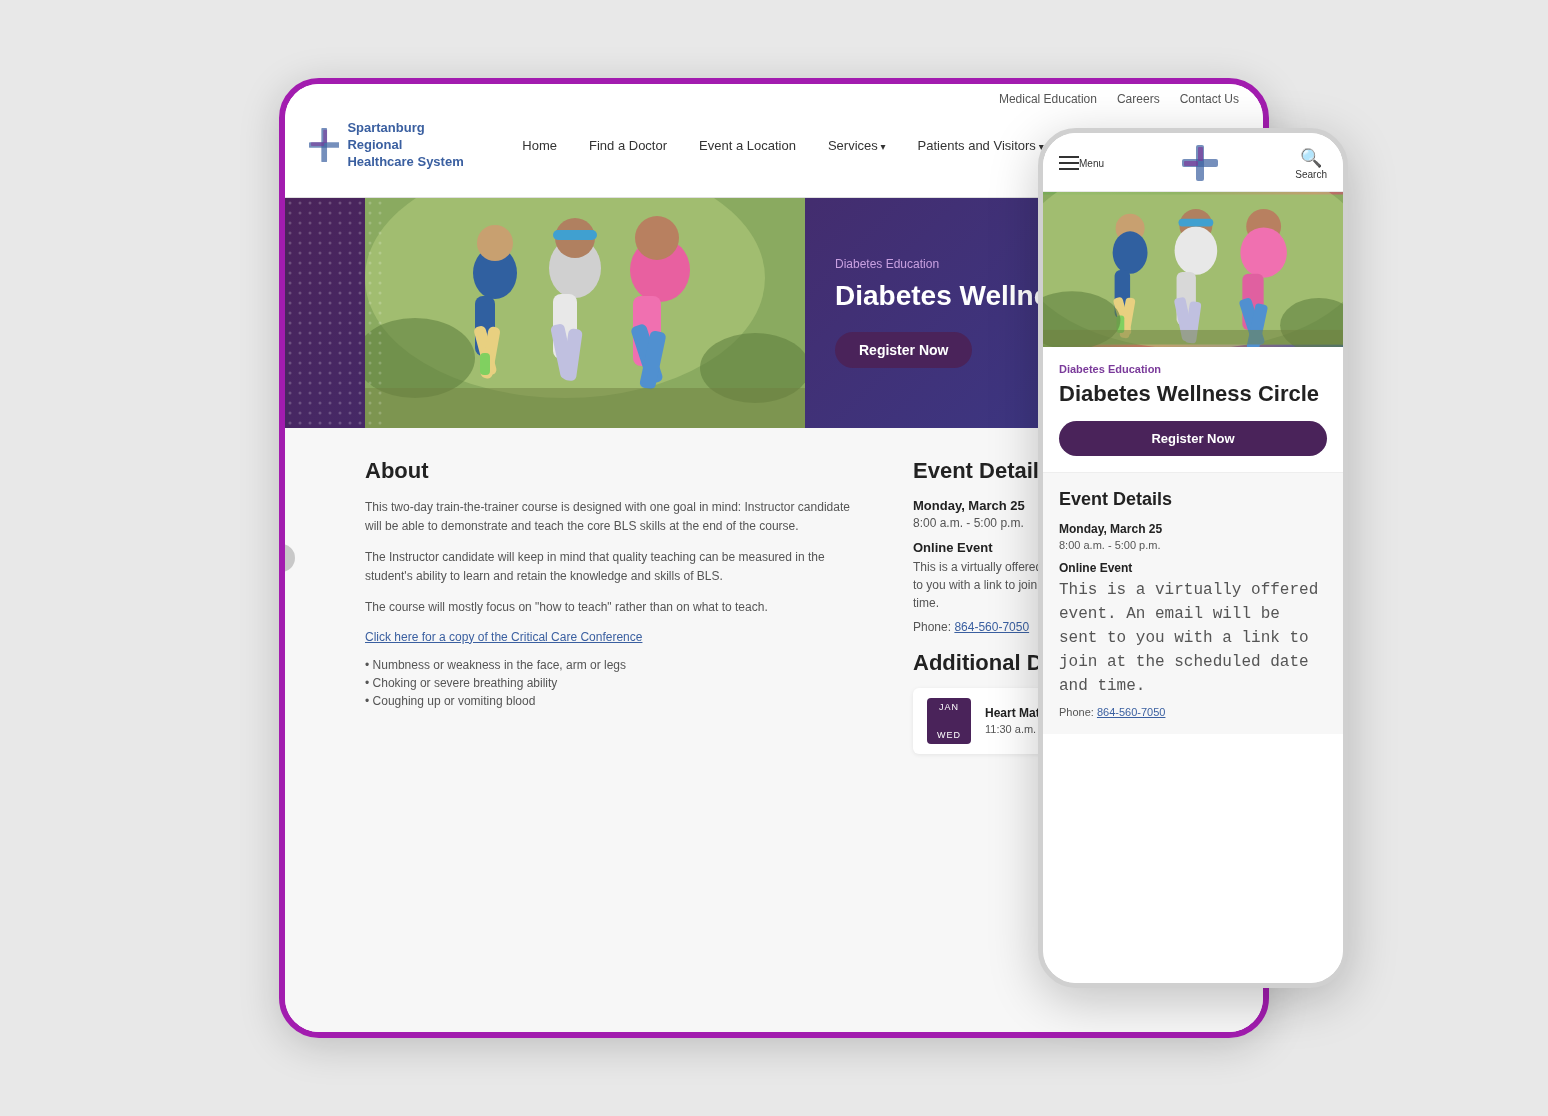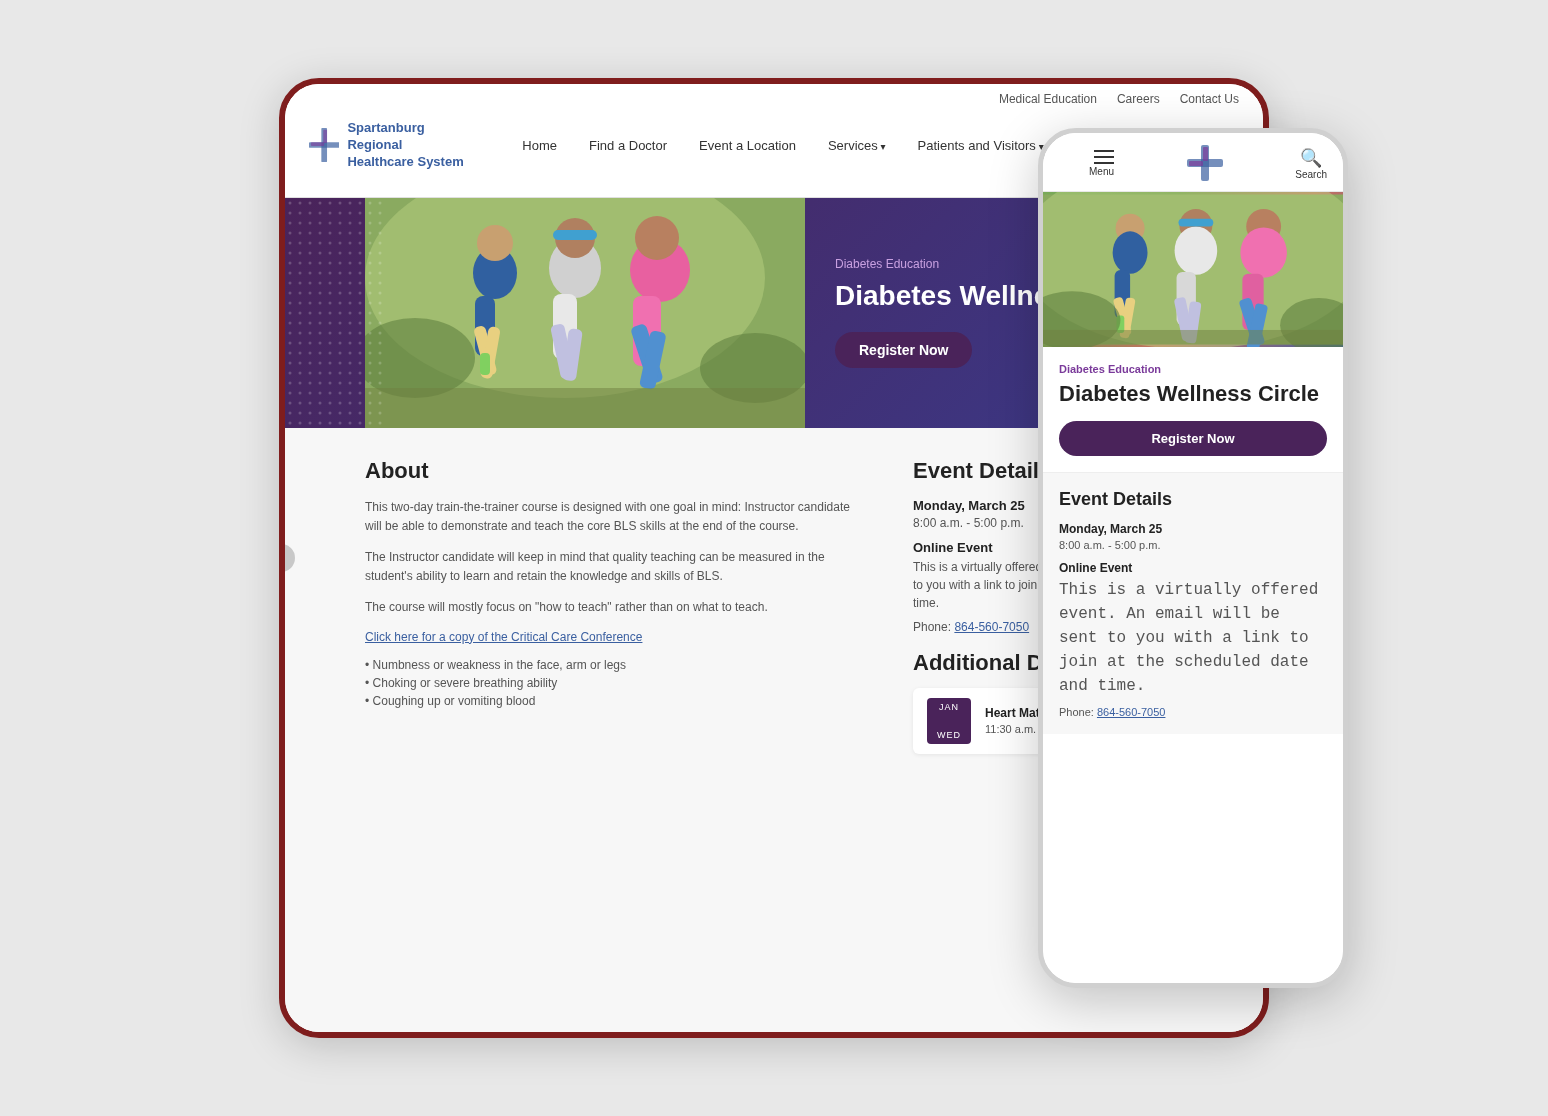--- a/index.html
+++ b/index.html
@@ -16,21 +16,21 @@
 
     
     .tablet-frame {
       width: 990px;
       height: 960px;
       background: #fff;
       border-radius: 40px;
       box-shadow: 0 8px 40px rgba(0,0,0,0.18);
       position: relative;
       overflow: hidden;
-      border: 6px solid #7f1d1d;
+      border: 6px solid #a21caf;
       z-index: 1;
     }
     .tablet-button {
       width: 28px;
       height: 28px;
       background: #c8c8c8;
       border-radius: 50%;
       position: absolute;
       left: -18px;
       top: 50%;
@@ -615,21 +615,21 @@
       </div>
 
     </div>
   </div>
 </div>
 
 <div class="mobile-frame">
   <div class="mobile-inner">
 
     <div class="mobile-nav">
-      <div style="display:flex;flex-direction:column;align-items:flex-end;cursor:pointer;margin-left:30px;">
+      <div style="display:flex;flex-direction:row;align-items:flex-start;cursor:pointer;">
         <div class="mobile-menu-btn">
           <span></span>
           <span></span>
           <span></span>
         </div>
         <div class="mobile-menu-label">Menu</div>
       </div>
 
       <svg class="mobile-logo" viewBox="0 0 36 36" fill="none" xmlns="http://www.w3.org/2000/svg">
         <rect x="14" y="0" width="8" height="36" rx="2" fill="#3a5fa0" opacity="0.7"></rect>

